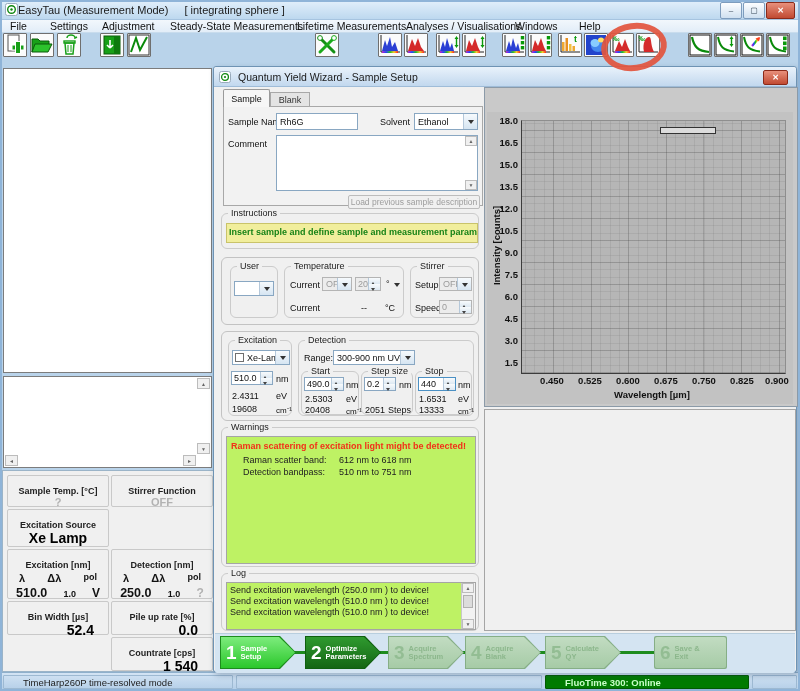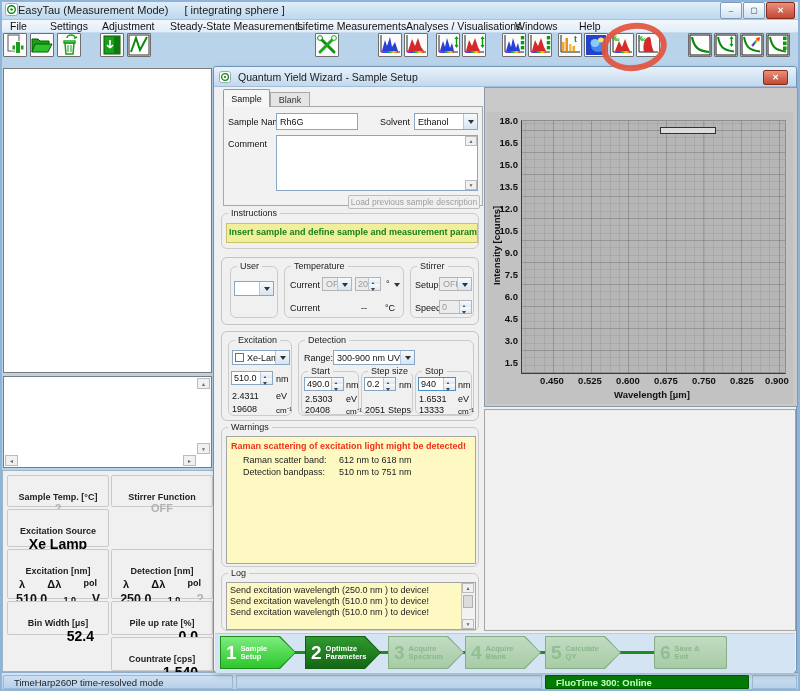--- a/index.html
+++ b/index.html
@@ -40,35 +40,35 @@
   .spin .btns i{flex:1;background:linear-gradient(#f8fbfd,#dce8f2);position:relative}
   .spin .btns i.u:after{content:"";position:absolute;left:2px;top:2px;border:2.5px solid transparent;border-bottom:3px solid #444}
   .spin .btns i.d:after{content:"";position:absolute;left:2px;top:4px;border:2.5px solid transparent;border-top:3px solid #444}
   .chk{width:9px;height:9px;border:1px solid #6f6f6f;background:#fff;display:inline-block;box-sizing:border-box}
   .lbl{position:absolute;font-size:9px;color:#111;white-space:nowrap}
   .sb{background:#f0f0f0;border:1px solid #bcbcbc;color:#666;display:flex;align-items:center;justify-content:center;font-size:5px}
   
   .whitepanel{background:#fff;border:1px solid #7c7c7c}
   .info{left:2px;top:412px;width:212px;height:202px;background:#f0f0f0;border:1px solid #9bb4c8}
   .ig{position:absolute;border:1px solid #c9c9c9;border-radius:2px;background:#f0f0f0;text-align:center}
-  .ig .t{font-size:9px;font-weight:bold;color:#222;margin-top:16px;white-space:nowrap}
+  .ig .t{font-size:9px;font-weight:bold;color:#222;margin-top:10px;white-space:nowrap}
   .ig .big{font-size:14px;font-weight:bold;color:#000}
   .ig .gray{color:#b2b2b2}
   
   .dialog{left:213px;top:8px;width:584px;height:606px;background:#f0f0f0;border:1px solid #6e93b4;border-radius:3px 3px 2px 2px;box-shadow:2px 3px 6px rgba(40,70,100,.35);z-index:10}
   .dtitle{position:absolute;left:0;top:0;right:0;height:19px;background:linear-gradient(#e9f2fb,#c2d8ee);border-bottom:1px solid #9fbcd8;border-radius:3px 3px 0 0;display:flex;align-items:center}
   .dtitle .t{font-size:10.5px;color:#1a1a1a;margin-left:7px;white-space:nowrap}
   .dclose{position:absolute;right:8px;top:3px;width:23px;height:13px;background:linear-gradient(#e8907c,#c14a32);border:1px solid #8a2a1a;border-radius:2px;color:#fff;font-size:8px;font-weight:bold;display:flex;align-items:center;justify-content:center}
   .tab{position:absolute;font-size:9px;display:flex;align-items:center;justify-content:center;box-sizing:border-box}
   .tab.on{background:#f6f6f6;border:1px solid #9a9a9a;border-bottom:none;border-radius:2px 2px 0 0;z-index:2}
   .tab.off{background:#e4e4e4;border:1px solid #a8a8a8;color:#333}
   .tabpanel{position:absolute;border:1px solid #a8a8a8;background:#f2f2f2}
   .txt{position:absolute;border:1px solid #89a7c2;background:#fff;font-family:"Liberation Sans",sans-serif;font-size:9px;padding:1px 3px;box-sizing:border-box;color:#111}
   .banner{position:absolute;background:#f1ee9c;border:1px solid #c9c36a;font-size:9px;font-weight:bold;color:#178317;line-height:16px;padding-left:2px;white-space:nowrap;overflow:hidden}
-  .warnbox,.logbox{position:absolute;background:#fef9c3;border:1px solid #a5a5a5}
+  .warnbox,.logbox{position:absolute;background:#bef264;border:1px solid #a5a5a5}
   .warnhead{position:absolute;left:4px;top:4px;font-size:9px;font-weight:bold;color:#f23018;white-space:nowrap}
   .warnline{position:absolute;font-size:9px;color:#222;white-space:nowrap}
   .logline{font-size:9px;color:#222;white-space:nowrap;line-height:11px;padding-left:3px}
   .vscroll{position:absolute;right:0;top:0;bottom:0;width:13px;background:#f2f2f2;border-left:1px solid #c8c8c8}
   
   .pvpanel{position:absolute;border:1px solid #8b9aa8;background:#c9c9c9}
   .pvhead{position:absolute;left:2px;top:2px;right:2px;height:20px;background:#f3f3f3;border:1px solid #d8d8d8;display:flex;align-items:center;justify-content:center}
   .pvtitle{font-size:15px;font-weight:bold;color:#b9cfe6;letter-spacing:1px}
   .chart{position:absolute;left:2px;top:24px;width:306px;height:292px;background:#c2c2c2}
   .plot{position:absolute;left:34px;top:8px;width:263px;height:252px;background:#b6b6b6;
@@ -95,21 +95,21 @@
   .step.s-active .sh{background:#1d8c1d}.step.s-active .fi{background:linear-gradient(#7dec7d,#2bc72b)}
   .step.s-active .num,.step.s-active .lines{color:#fff}
   .step.s-hl .sh{background:#0f5f0f}.step.s-hl .fi{background:linear-gradient(#2f9a2f,#146614)}
   .step.s-hl .num,.step.s-hl .lines{color:#fff}
   .step.s-dis .sh{background:#86ae86}.step.s-dis .fi{background:linear-gradient(#c2dcc2,#a6cba6)}
   .step.s-dis .num{color:#93bd93}.step.s-dis .lines{color:#8cb78c}
   .step.rect .sh,.step.rect .fi{clip-path:none;border-radius:2px}
   .connector{position:absolute;top:17px;height:3px;background:#1e8c1e}
   
   .statusbar{left:0;top:672px;width:800px;height:19px;background:linear-gradient(#d3e4f4,#b2cde7);border-top:1px solid #8fb0cc}
-  .scell{position:absolute;top:2px;height:14px;border:1px solid #9db9d2;border-radius:1px;font-size:9.5px;line-height:13px;padding-left:10px;box-sizing:border-box;color:#222}
+  .scell{position:absolute;top:2px;height:14px;border:1px solid #9db9d2;border-radius:1px;font-size:9.5px;line-height:13px;padding-left:19px;box-sizing:border-box;color:#222}
   .scell.green{color:#c8ffc8;font-weight:bold}
 </style>
 </head>
 <body>
 
 <svg width="0" height="0" style="position:absolute">
     <defs>
   <linearGradient id="rb" x1="0" x2="1" y1="0" y2="0">
     <stop offset="0" stop-color="#c020d0"></stop>
         <stop offset=".25" stop-color="#2040ff"></stop>
@@ -507,21 +507,21 @@
                 <i class="d"></i>
               </span>
           </div>
           <span class="lbl" style="left:37px;top:8px">nm</span>
           <span class="lbl" style="left:3px;top:33px">2051</span>
           <span class="lbl" style="left:26px;top:33px">Steps</span>
         </div>
         <div class="gb" style="left:116px;top:30px;width:57px;height:44px">
           <span class="gl" style="background:#f0f0f0">Stop</span>
           <div class="spin" style="position:absolute;left:2px;top:5px;width:38px;border-color:#4a90c4">
-            <span class="v">940</span>
+            <span class="v">440</span>
             <span class="btns">
                 <i class="u"></i>
                 <i class="d"></i>
               </span>
           </div>
           <span class="lbl" style="left:42px;top:8px">nm</span>
           <span class="lbl" style="left:3px;top:22px">1.6531</span>
           <span class="lbl" style="left:42px;top:22px">eV</span>
           <span class="lbl" style="left:3px;top:33px">13333</span>
           <span class="lbl" style="left:42px;top:33px;font-size:8px">cm⁻¹</span>

